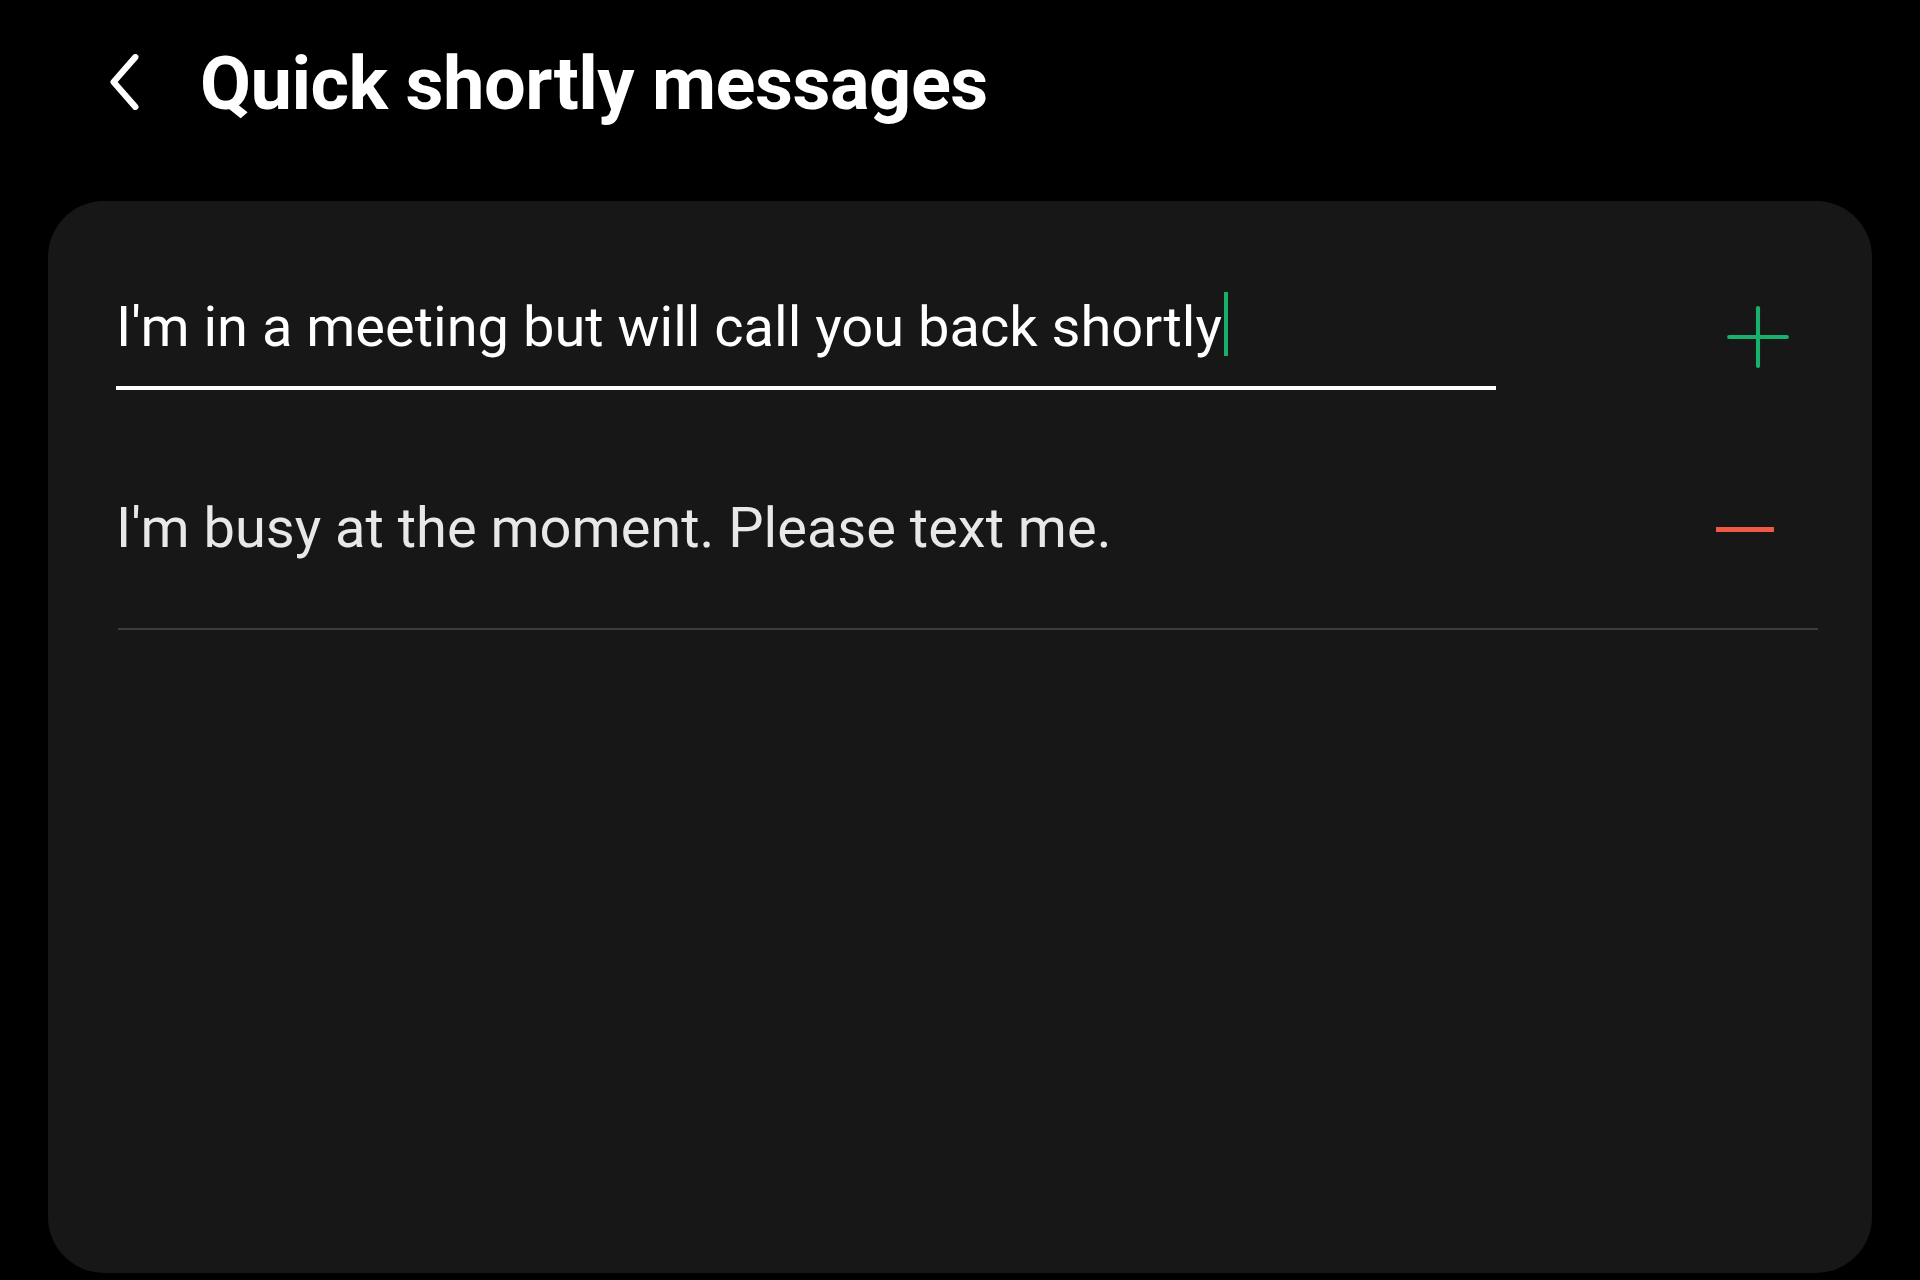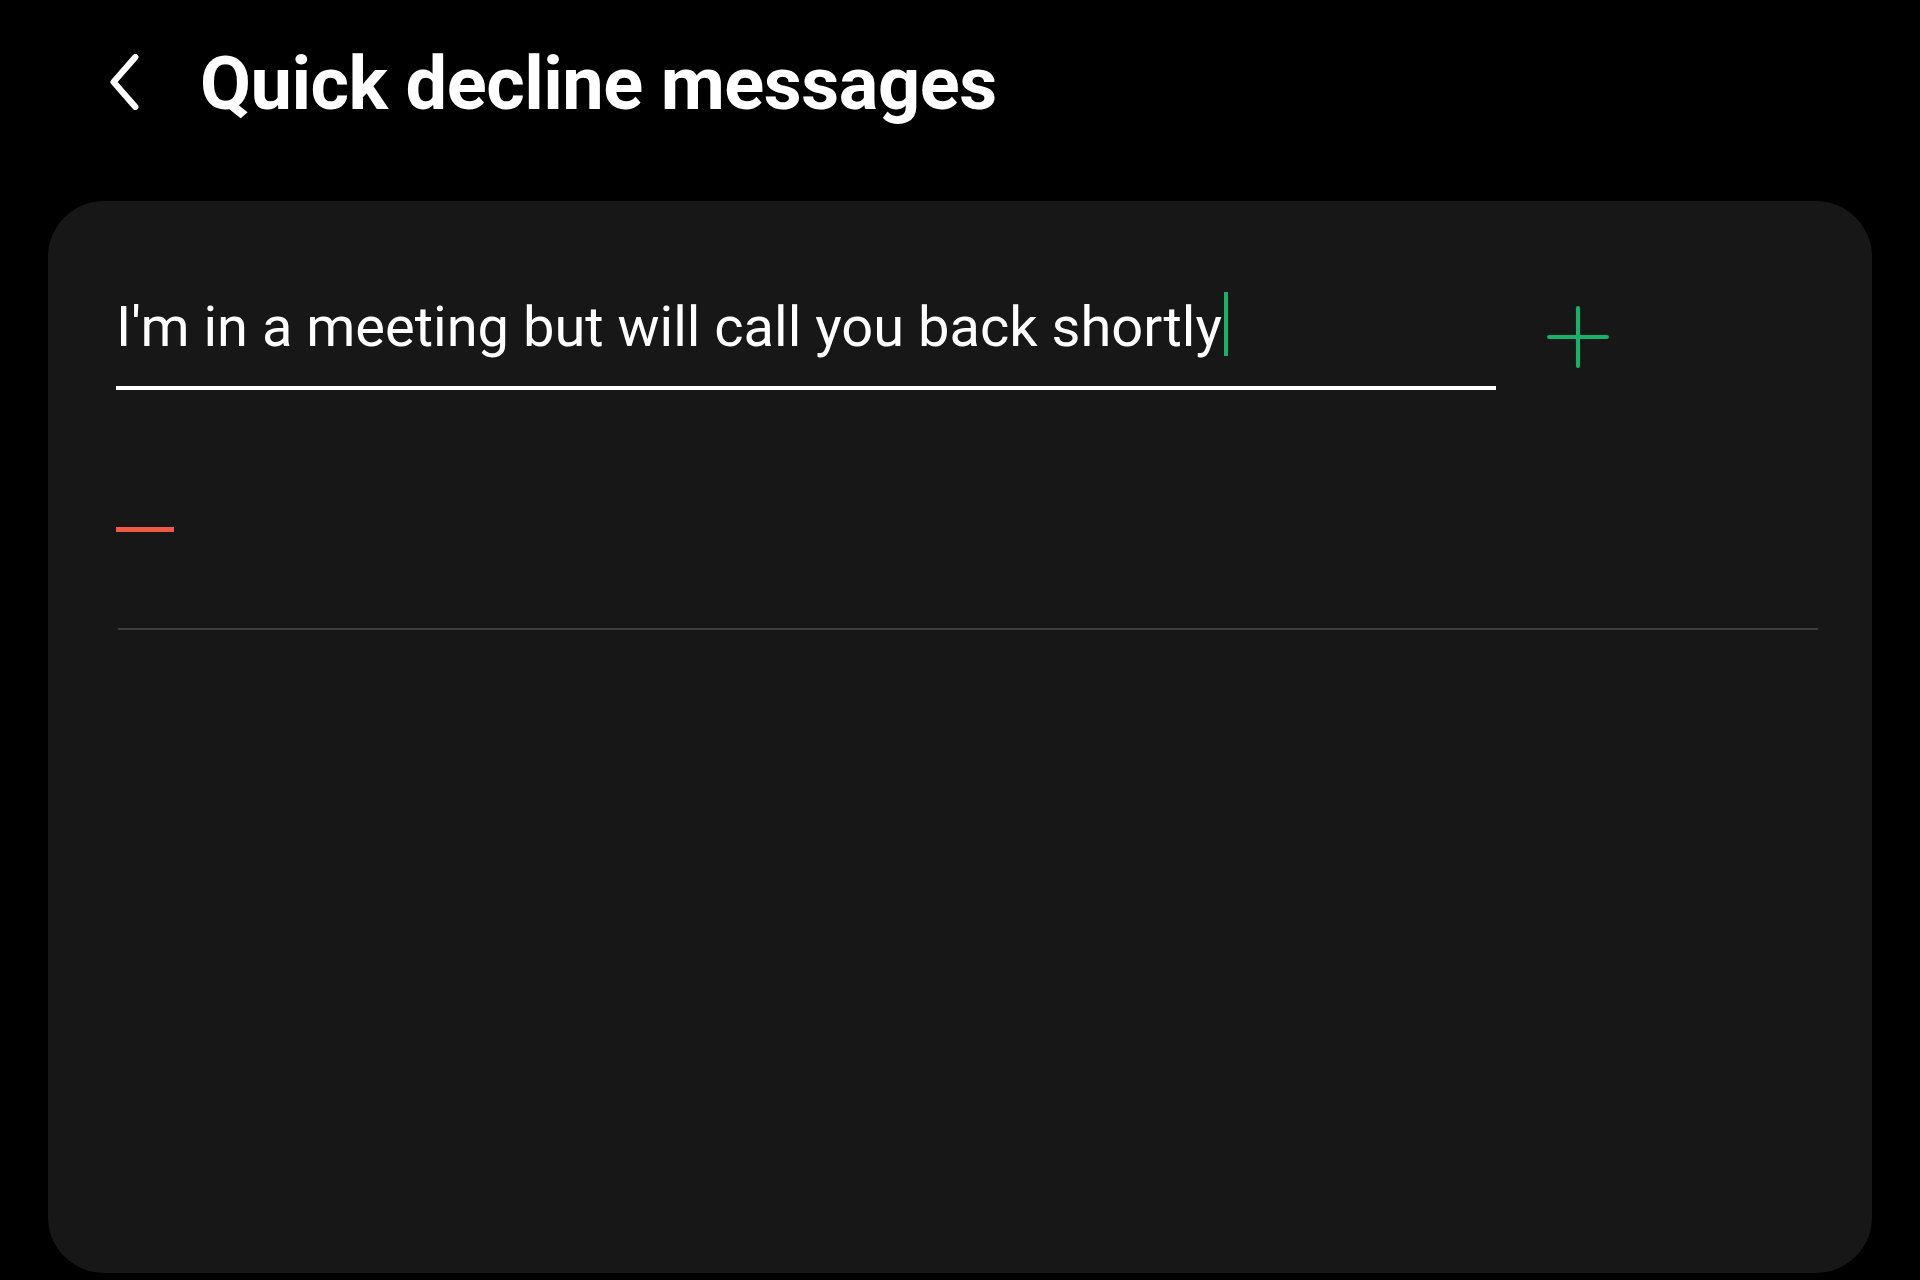--- a/index.html
+++ b/index.html
@@ -17,21 +17,21 @@
     font-family:-apple-system,BlinkMacSystemFont,"Segoe UI",Roboto,Helvetica,Arial,sans-serif;
     -webkit-font-smoothing:antialiased;overflow:hidden;}
   
   .header{display:flex;align-items:center;gap:46px;padding:40px 48px 10px 98px;}
   .back{width:56px;height:56px;display:flex;align-items:center;justify-content:center;cursor:pointer;flex:0 0 auto;}
   .back svg{stroke:var(--text);}
   .title{font-size:74px;font-weight:700;letter-spacing:-0.5px;color:var(--text);}
   
   .panel{margin:64px 48px 0 48px;background:var(--panel);border-radius:56px;
     padding:86px 56px 20px 68px;height:1072px;}
-  .row{display:flex;align-items:center;gap:40px;}
+  .row{display:flex;align-items:center;justify-content:space-between;gap:40px;}
   .msg-text{font-size:56px;line-height:1.45;color:var(--text2);max-width:1380px;font-weight:400;}
   
   .input-wrap{position:relative;flex:1;max-width:1380px;padding-bottom:18px;border-bottom:4px solid var(--text);}
   .input-text{font-size:56px;line-height:1.45;color:var(--text);font-weight:400;}
   .cursor{display:inline-block;width:4px;height:64px;background:var(--cursor);vertical-align:-10px;margin-left:2px;}
   
   .icon-btn{width:84px;height:84px;display:flex;align-items:center;justify-content:center;cursor:pointer;flex:0 0 auto;margin-right:16px;}
   .plus svg line{stroke:var(--green);stroke-width:4;stroke-linecap:round;}
   .minus{height:10px;width:66px;border-top:5px solid var(--red);margin-right:26px;margin-top:8px;}
   
@@ -44,21 +44,21 @@
 <body>
 
 <div class="header">
   <div class="back">
     <span>
       <svg width="44" height="56" viewBox="0 0 24 36" fill="none">
         <polyline points="18,2 4,18 18,34" stroke-width="4" stroke-linecap="round" stroke-linejoin="round"></polyline>
       </svg>
     </span>
   </div>
-  <h1 class="title">Quick decline messages</h1>
+  <h1 class="title">Quick shortly messages</h1>
 </div>
 
 <div class="panel">
 
   <div class="row">
     <div class="input-wrap">
       <span class="input-text">I'm in a meeting but will call you back shortly</span><span class="cursor"></span>
     </div>
     <div class="icon-btn plus">
       <span>
@@ -66,20 +66,21 @@
           <line x1="32" y1="4" x2="32" y2="60"></line>
           <line x1="4" y1="32" x2="60" y2="32"></line>
         </svg>
       </span>
     </div>
   </div>
 
   <div class="spacer-lg"></div>
 
   <div class="row">
+    <div class="msg-text">I'm busy at the moment. Please text me.</div>
     <div class="icon-btn">
       <span class="minus"></span>
     </div>
   </div>
 
   <div class="spacer-div"></div>
   <div class="divider"></div>
   <div class="spacer-md"></div>
 
 

